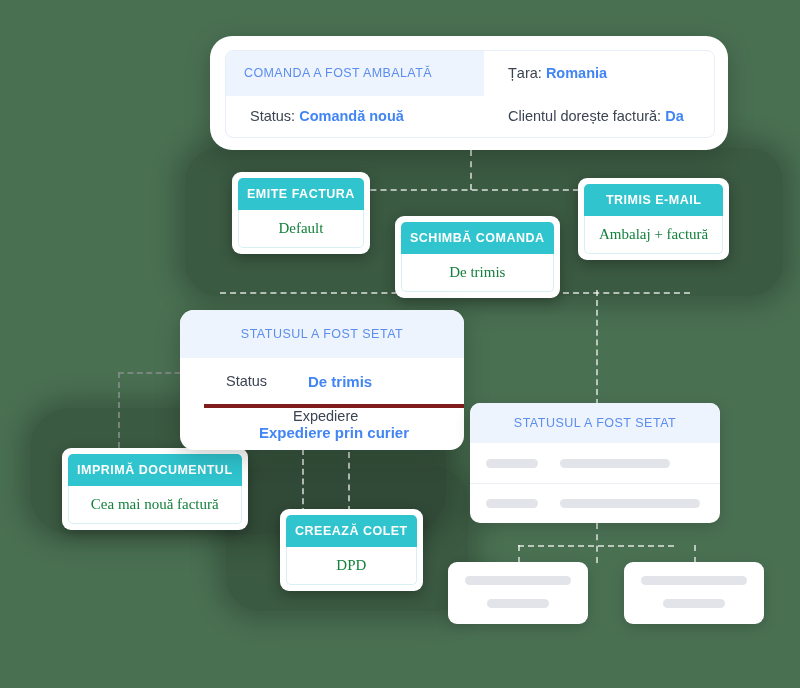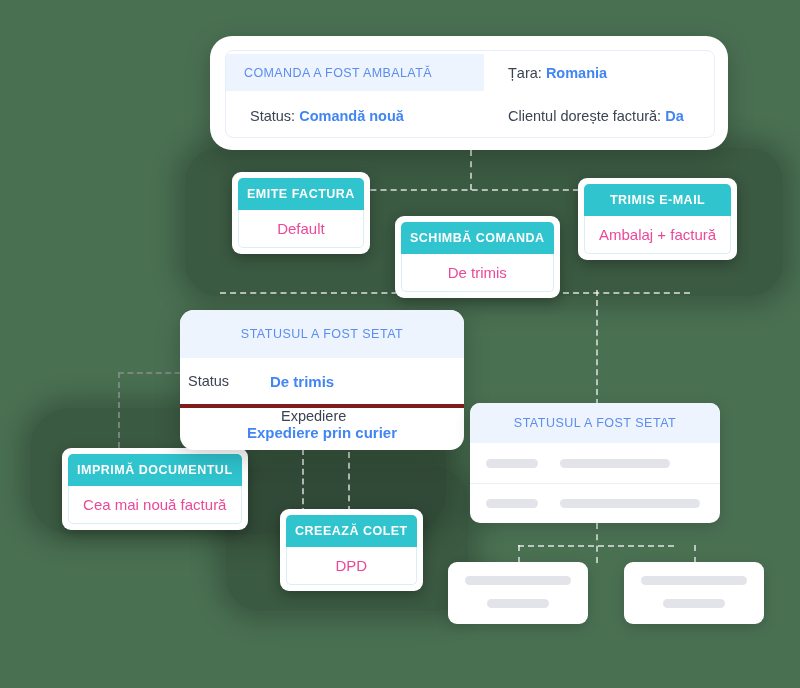--- a/index.html
+++ b/index.html
@@ -80,21 +80,21 @@
     padding-left: 24px;
     box-sizing: border-box;
     font-size: 14.5px;
     color: #3b4452;
     white-space: nowrap;
   }
   .info-row .cell.right { flex: 1 1 auto; }
   .info-row.head { background: transparent; }
   .head-chip {
     background: #eef4fd;
-    height: 37px;
+    height: 46px;
     display: flex;
     align-items: center;
     flex: 0 0 258px;
     padding-left: 18px;
     box-sizing: border-box;
   }
   .head-chip .ttl {
     font-size: 12.5px;
     letter-spacing: 0.4px;
     color: #5b8def;
@@ -122,25 +122,26 @@
     text-align: center;
     padding: 9px 9px;
     border-radius: 5px 5px 0 0;
     white-space: nowrap;
   }
   .tcard .t-body {
     background: #ffffff;
     border: 1px solid #d8f0f3;
     border-top: none;
     border-radius: 0 0 5px 5px;
-    color: #ec4899;
+    color: #15803d;
     font-size: 15px;
     text-align: center;
     padding: 10px 14px;
     white-space: nowrap;
+    font-family: Liberation Serif, serif;
   }
 
   #card-emite    { left: 232px; top: 172px; }
   #card-schimba  { left: 395px; top: 216px; }
   #card-email    { left: 578px; top: 178px; }
   #card-imprima  { left: 62px;  top: 448px; }
   #card-colet    { left: 280px; top: 509px; }
 
   
   #status-panel {
@@ -157,22 +158,23 @@
   }
   .sp-head .ttl {
     font-size: 12.5px;
     letter-spacing: 0.5px;
     color: #5b8def;
   }
   .sp-row {
     height: 46px;
     display: flex;
     align-items: center;
-    padding: 0 8px;
-    box-sizing: border-box;
+    padding: 0 22px;
+    box-sizing: border-box;
+    margin-left: 24px;
   }
   .sp-row + .sp-row { border-top: 4px solid #7f1d1d; flex-direction: column; }
   .sp-row .k { width: 82px; font-size: 14.5px; color: #3b4452; }
   .sp-row .v { font-size: 15px; color: #4285f4; font-weight: bold; white-space: nowrap; }
 
   
   #skel-panel {
     left: 470px; top: 403px; width: 250px; height: 120px;
     border-radius: 10px;
     box-shadow: 0 4px 16px rgba(0,0,0,0.16);

